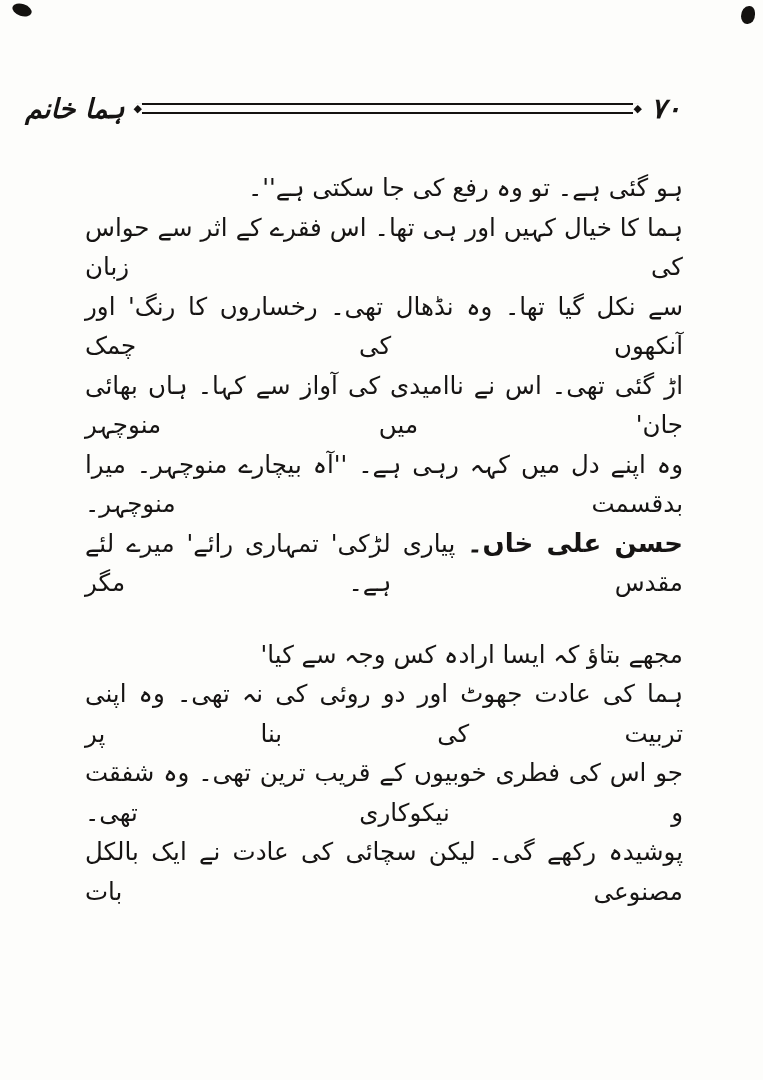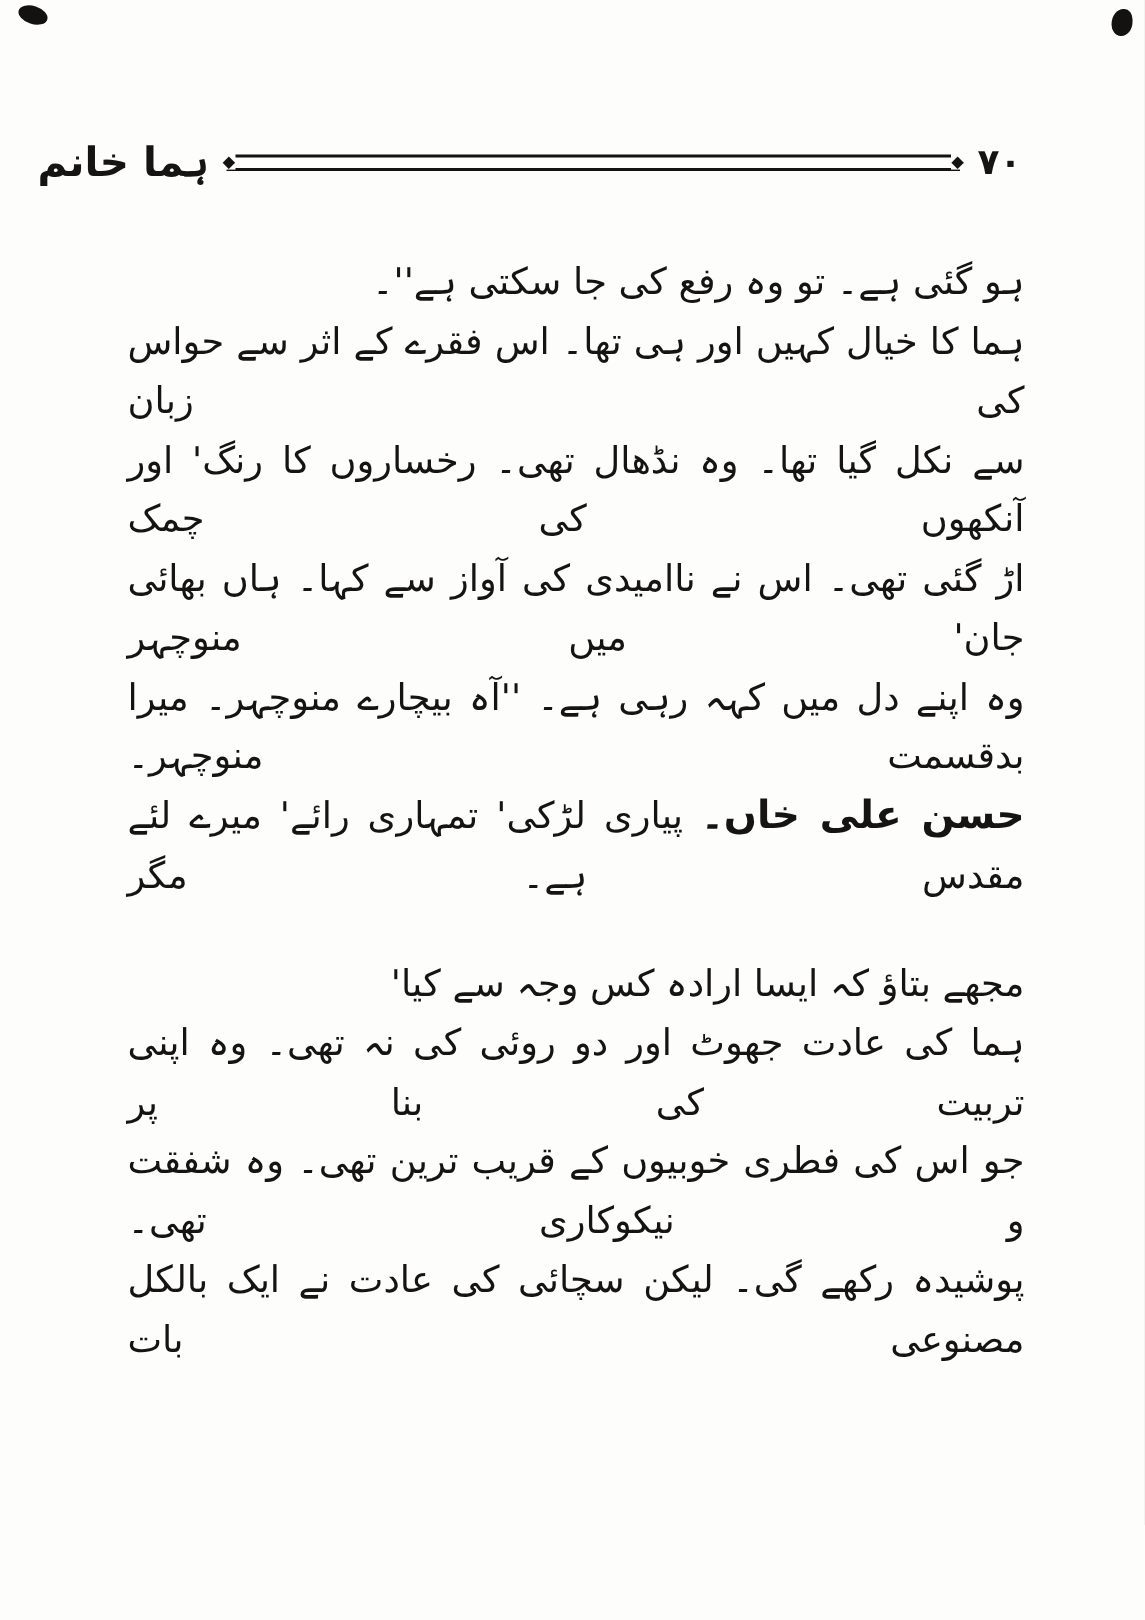--- a/index.html
+++ b/index.html
@@ -18,20 +18,21 @@
   .artifact.tl{left:12px;top:4px;width:20px;height:12px;transform:rotate(18deg);}
   .artifact.tr{right:8px;top:6px;width:14px;height:18px;border-radius:60% 40% 55% 45%;}
   
   .header{
     position:absolute;
     top:92px;left:25px;right:82px;
     display:flex;
     align-items:center;
     gap:12px;
     direction:ltr; 
+    font-style:italic;
   }
   .header .title{
     font-size:27px;font-weight:bold;
     direction:rtl;
     white-space:nowrap;
   }
   .header .rule{
     flex:1;height:7px;position:relative;
     border-top:2.5px solid #141210;
     border-bottom:2px solid #141210;
@@ -41,21 +42,21 @@
     content:"◆";
     position:absolute;top:50%;
     transform:translateY(-54%);
     font-size:11px;color:#141210;
     background:#fdfdfb;
     line-height:1;
   }
   .header .rule::before{left:-3px;}
   .header .rule::after{right:-3px;}
   .header .pagenum{
-    font-size:24px;font-weight:bold;
+    font-size:28px;font-weight:bold;
     white-space:nowrap;
   }
   
   .textblock{
     position:absolute;
     top:136px;right:80px;left:85px;
     font-size:24.5px;
     line-height:39.5px;
   }
   .line{

